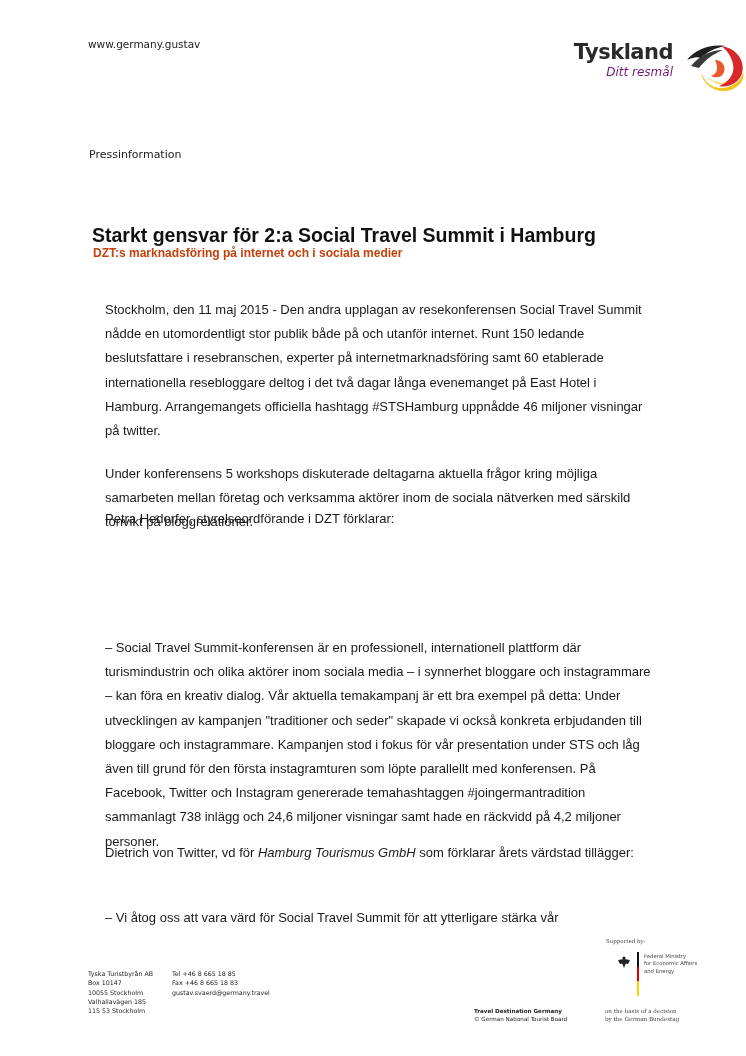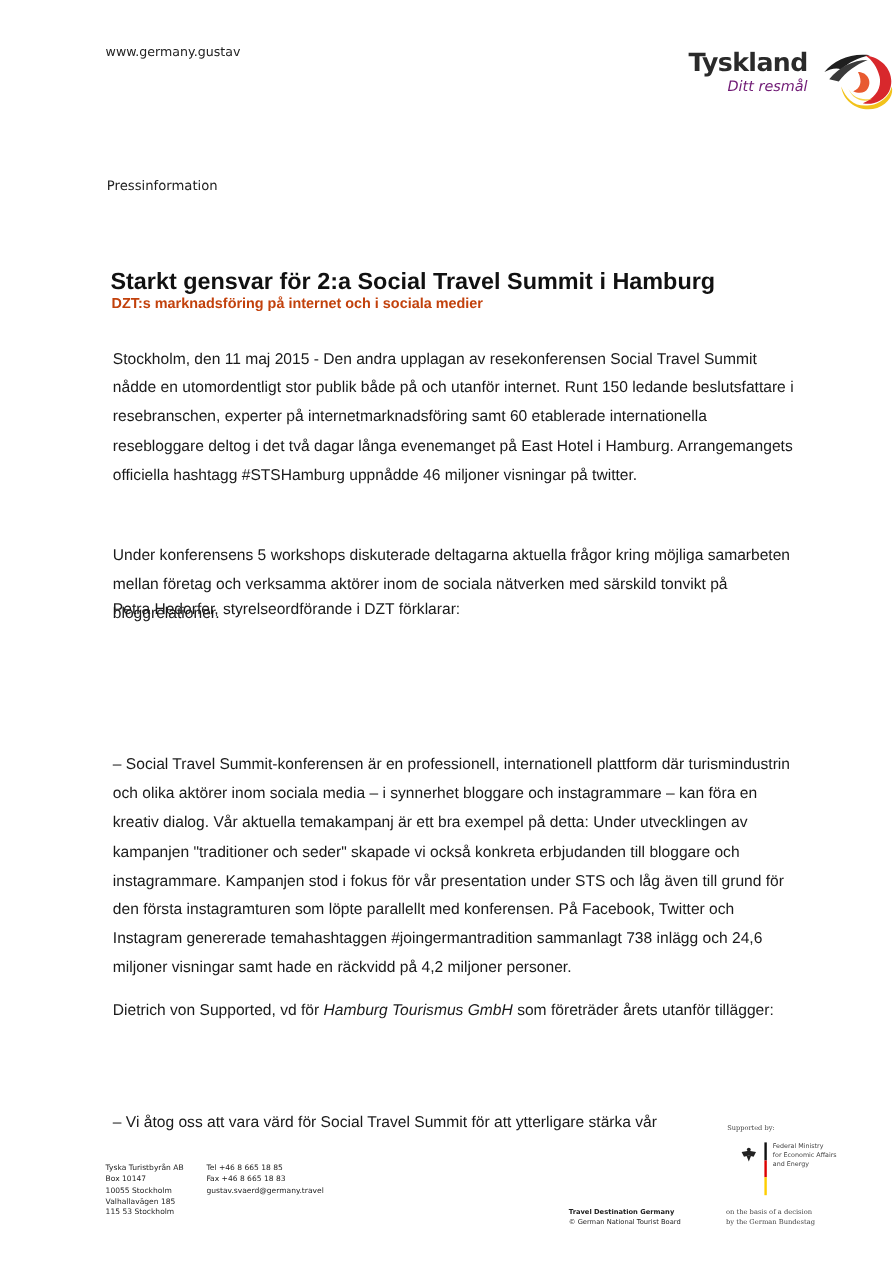--- a/index.html
+++ b/index.html
@@ -13,27 +13,27 @@
     .logo { left: 583px; top: 38px; width: 166px; height: 56px; text-decoration: underline; }
     .logo-word { position: absolute; right: 76px; top: 2px; font-family: "DejaVu Sans", sans-serif; font-weight: bold; font-size: 21px; letter-spacing: -0.5px; color: #2a2a2a; }
     .logo-sub { position: absolute; right: 76px; top: 27px; font-family: "DejaVu Sans", sans-serif; font-style: italic; font-size: 12px; color: #701a75; }
     .logo-mark { position: absolute; right: 0; top: 0; width: 68px; height: 56px; }
 
     .press { left: 89px; top: 148px; font-family: "DejaVu Sans", sans-serif; font-size: 11px; color: #222; }
     .kicker { left: 93px; top: 210px; font-weight: bold; font-size: 12px; color: #c2410c; margin-top: 36px; }
     .headline { left: 92px; top: 224px; font-weight: bold; font-size: 19.5px; color: #111; }
 
     .body { left: 93px; width: 575px; font-size: 13px; line-height: 24.2px; color: #1a1a1a; }
-    .body p { margin: 1px; }
+    .body p { margin: 12px; }
     .p1 { top: 286px; }
     .p2 { top: 450px; }
     .p3 { top: 495px; }
     .p4 { top: 624px; }
     .p5 { top: 829px; }
-    .p6 { top: 922px; }
+    .p6 { top: 894px; }
     .body em { }
 
     .footer-left { left: 88px; top: 969px; font-family: "DejaVu Sans", sans-serif; font-size: 6.3px; line-height: 9.3px; color: #222; }
     .footer-mid { left: 172px; top: 969px; font-family: "DejaVu Sans", sans-serif; font-size: 6.3px; line-height: 9.3px; color: #222; }
     .supported { left: 606px; top: 938px; font-family: "DejaVu Serif", serif; font-size: 5.5px; color: #444; }
     .eagle { left: 617px; top: 955px; width: 14px; height: 14px; }
     .flagbar { left: 637px; top: 952px; width: 2px; height: 44px; }
     .flagbar div { width: 2px; height: 33.3%; }
     .ministry { left: 644px; top: 953px; font-family: "DejaVu Sans", sans-serif; font-size: 5.3px; line-height: 7.3px; color: #444; }
     .tdg { left: 474px; top: 1008px; font-family: "DejaVu Sans", sans-serif; font-size: 5.6px; line-height: 7.6px; color: #222; }
@@ -69,21 +69,21 @@
 <div class="abs body p2">
   <p>Under konferensens 5 workshops diskuterade deltagarna aktuella frågor kring möjliga samarbeten mellan företag och verksamma aktörer inom de sociala nätverken med särskild tonvikt på bloggrelationer.</p>
 </div>
 <div class="abs body p3">
   <p>Petra Hedorfer, styrelseordförande i DZT förklarar:</p>
 </div>
 <div class="abs body p4">
   <p>– Social Travel Summit-konferensen är en professionell, internationell plattform där turismindustrin och olika aktörer inom sociala media – i synnerhet bloggare och instagrammare – kan föra en kreativ dialog. Vår aktuella temakampanj är ett bra exempel på detta: Under utvecklingen av kampanjen "traditioner och seder" skapade vi också konkreta erbjudanden till bloggare och instagrammare. Kampanjen stod i fokus för vår presentation under STS och låg även till grund för den första instagramturen som löpte parallellt med konferensen. På Facebook, Twitter och Instagram genererade temahashtaggen #joingermantradition sammanlagt 738 inlägg och 24,6 miljoner visningar samt hade en räckvidd på 4,2 miljoner personer.</p>
 </div>
 <div class="abs body p5">
-  <p><span>Dietrich von Supported, vd för </span><em>Hamburg Tourismus GmbH</em><span> som företräder årets utanför tillägger:</span></p>
+  <p><span>Dietrich von Twitter, vd för </span><em>Hamburg Tourismus GmbH</em><span> som förklarar årets värdstad tillägger:</span></p>
 </div>
 <div class="abs body p6">
   <p>– Vi åtog oss att vara värd för Social Travel Summit för att ytterligare stärka vår</p>
 </div>
 
 <div class="abs footer-left">
   <span class="block">Tyska Turistbyrån AB</span>
   <span class="block">Box 10147</span>
   <span class="block">10055 Stockholm</span>
   <span class="block">Valhallavägen 185</span>

